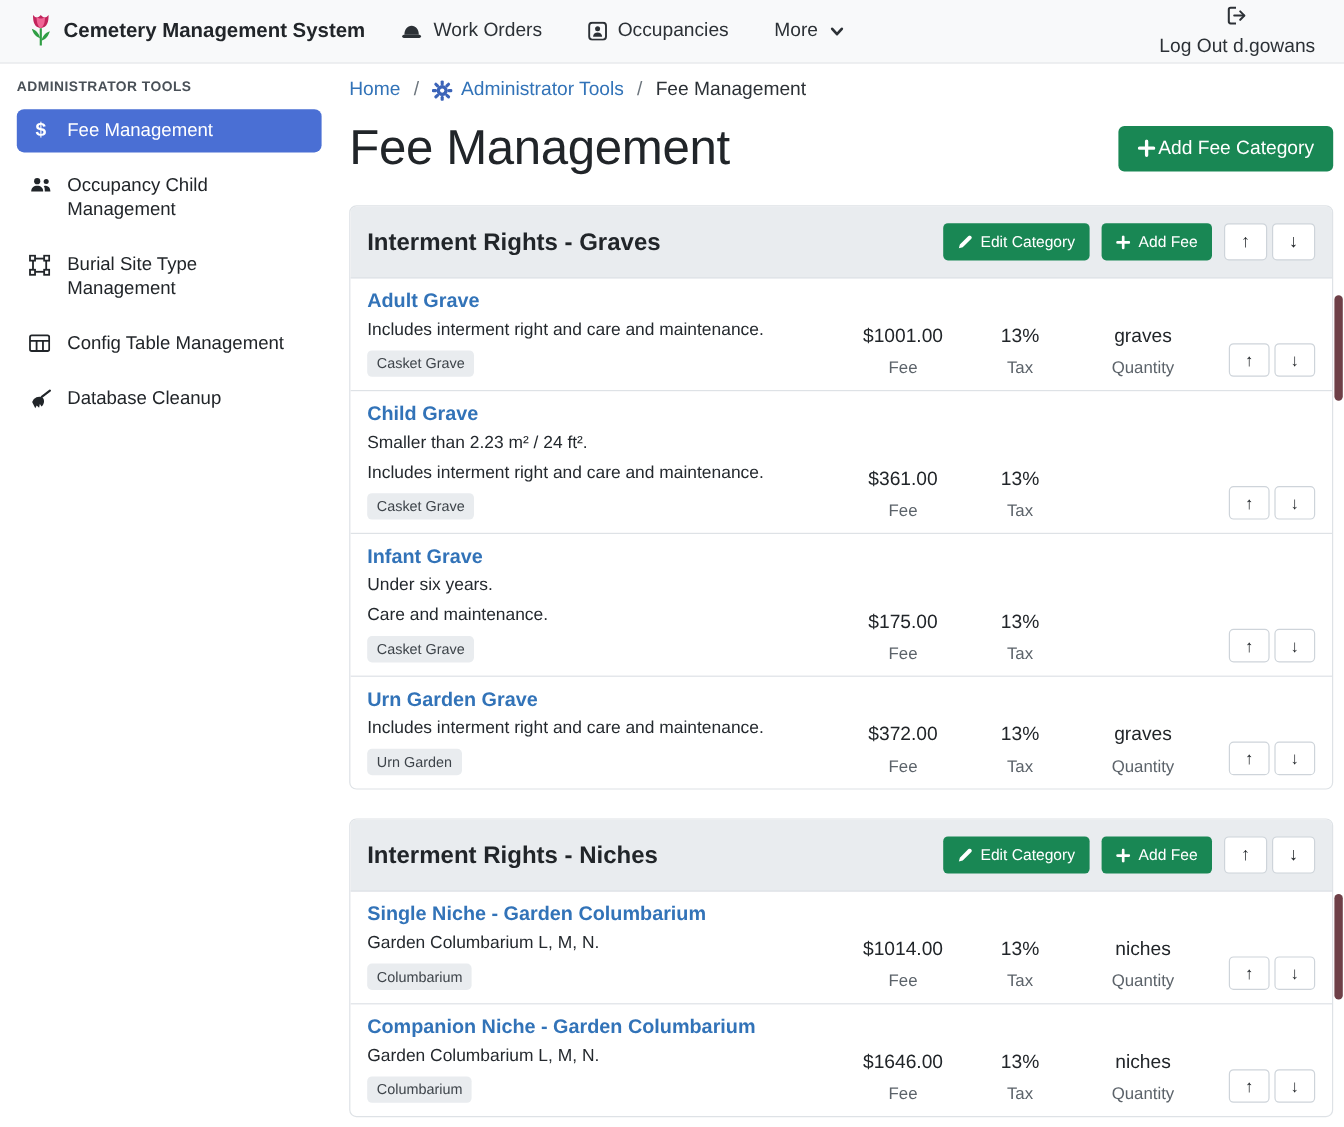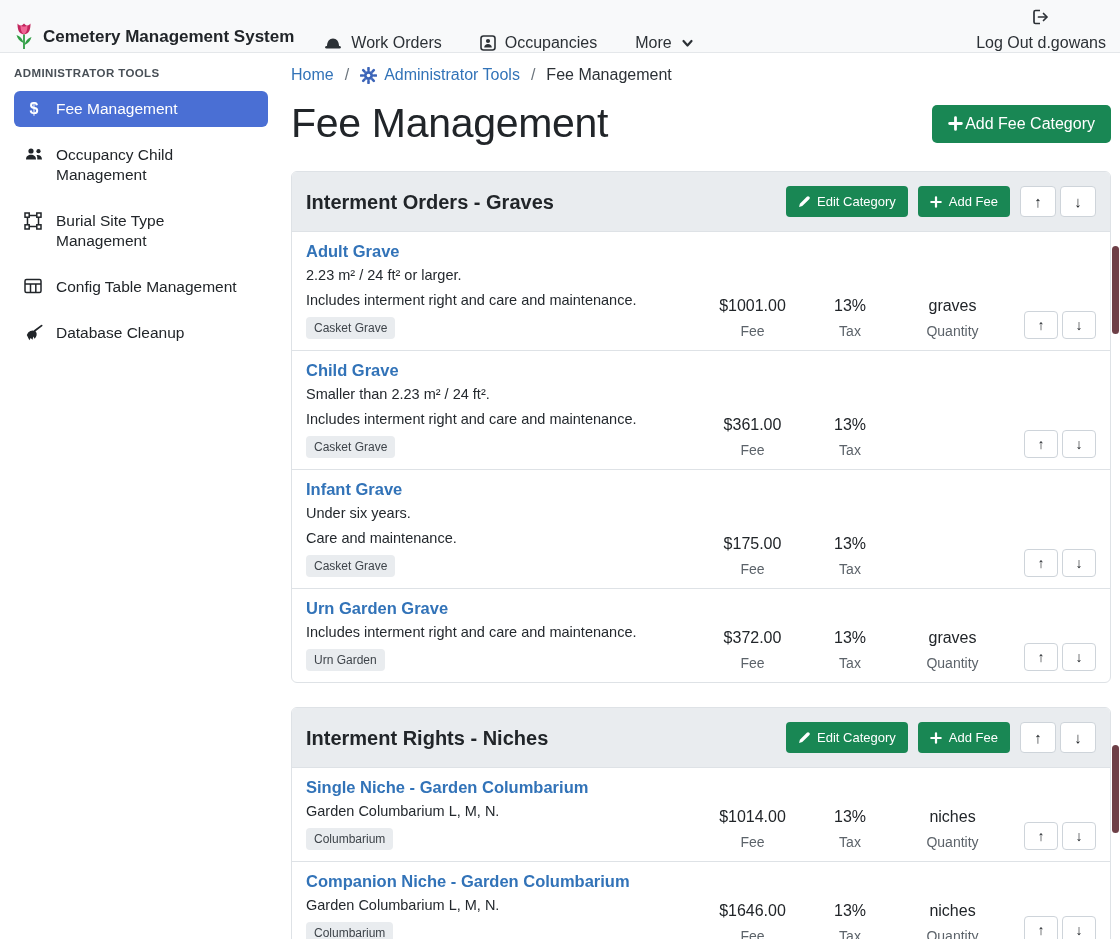--- a/index.html
+++ b/index.html
@@ -5,21 +5,21 @@
   * { box-sizing: border-box; margin: 0; padding: 0; }
   html,body { width:1120px; height:939px; overflow:hidden; }
   body {
     font-family: "Liberation Sans", "DejaVu Sans", sans-serif;
     background:#fff; color:#212529; position:relative;
   }
   .viewport { width:1120px; height:939px; overflow:hidden; position:relative; }
 
   
   .navbar {
-    height:53px; display:flex; align-items:flex-end; padding:0 14px;
+    height:53px; display:flex; align-items:center; padding:0 24px;
     background:#f8f9fa; border-bottom:1px solid #e4e7ea;
   }
   .brand { display:flex; align-items:center; gap:9px; cursor:pointer; }
   .brand-text { font-size:17px; font-weight:700; color:#212529; }
   .nav-links { display:flex; align-items:center; gap:38px; margin-left:30px; }
   .nav-link {
     display:flex; align-items:center; gap:9px; font-size:16px; color:#2c3136;
     text-decoration:none; cursor:pointer;
   }
   .logout-link { margin-left:auto; display:flex; align-items:center; gap:9px;
@@ -266,21 +266,21 @@
             <svg width="15" height="15" viewBox="0 0 14 14">
                 <path d="M7 1.5 V12.5 M1.5 7 H12.5" stroke="#fff" stroke-width="2.6" stroke-linecap="round"></path>
               </svg>
           </span>
           <span>Add Fee Category</span>
         </button>
       </div>
 
       <section class="card">
         <div class="card-header">
-          <div class="card-title">Interment Orders - Graves</div>
+          <div class="card-title">Interment Rights - Graves</div>
           <button class="btn btn-success-sm">
             <span>
               <svg width="12" height="12" viewBox="0 0 14 14">
                   <path d="M10.3 0.9 a1.8 1.8 0 0 1 2.8 2.8 L5 11.8 1.2 12.8 2.2 9 Z" fill="#fff"></path>
                 </svg>
             </span>
             <span>Edit Category</span>
           </button>
           <button class="btn btn-success-sm">
             <span>
@@ -296,21 +296,20 @@
               </button>
             <button class="icon-btn">
                 <span>↓</span>
               </button>
           </span>
         </div>
 
         <div class="fee-row">
           <div class="fee-info">
             <a class="fee-name">Adult Grave</a>
-            <div class="fee-desc">2.23 m² / 24 ft² or larger.</div>
             <div class="fee-desc">Includes interment right and care and maintenance.</div>
             <span class="badge">Casket Grave</span>
           </div>
           <div class="fee-col fee">
             <div class="val">$1001.00</div>
             <div class="lbl">Fee</div>
           </div>
           <div class="fee-col tax">
             <div class="val">13%</div>
             <div class="lbl">Tax</div>

